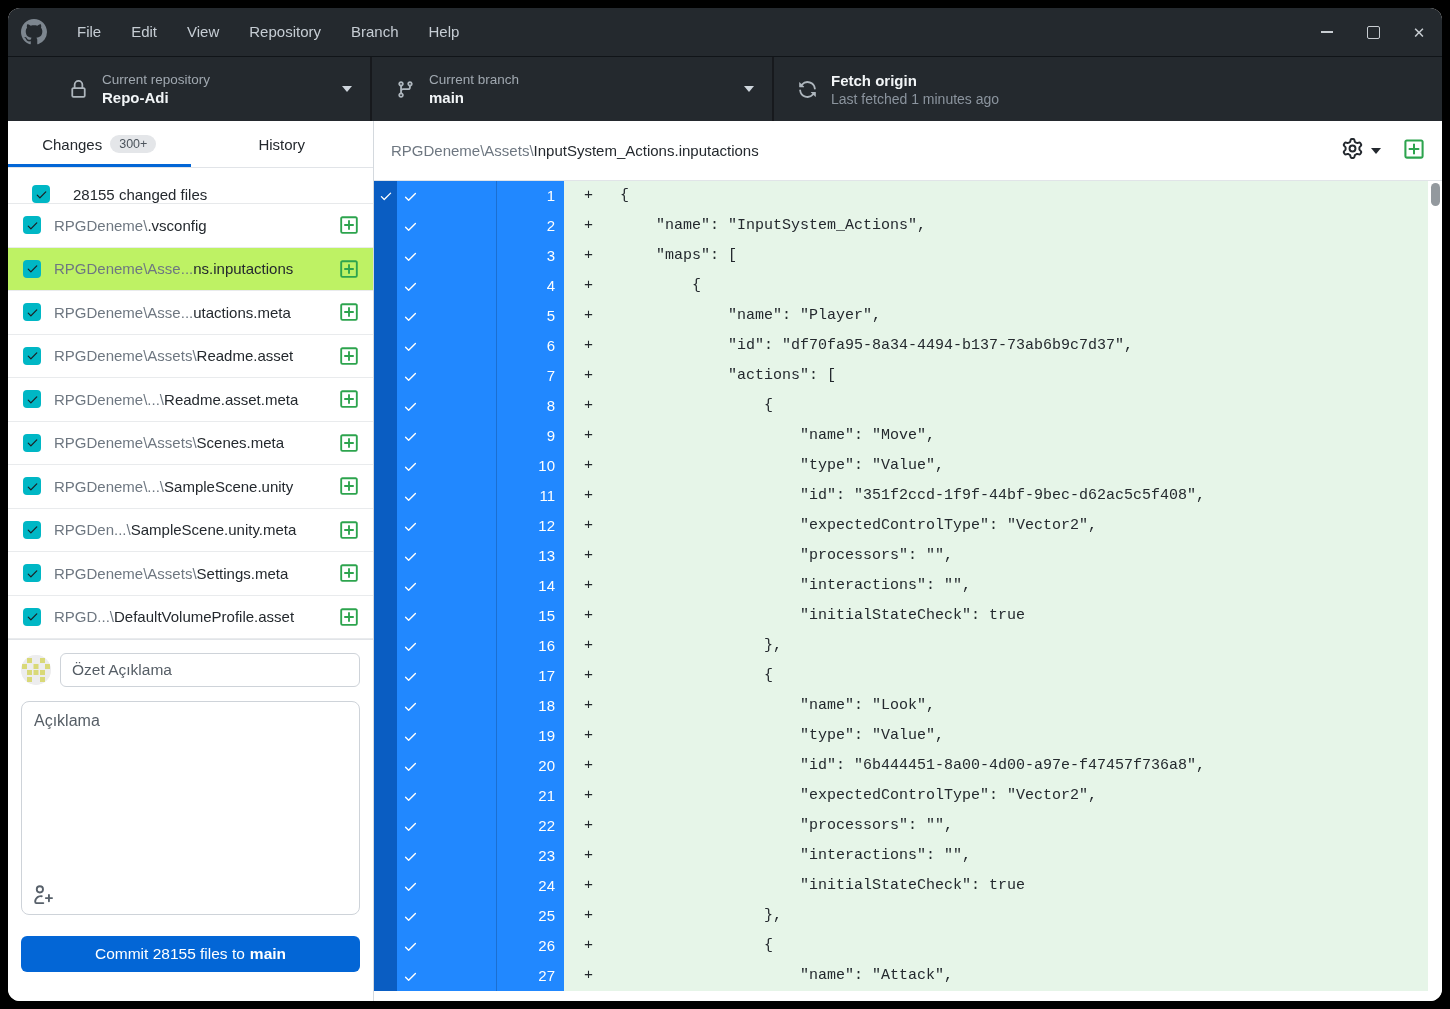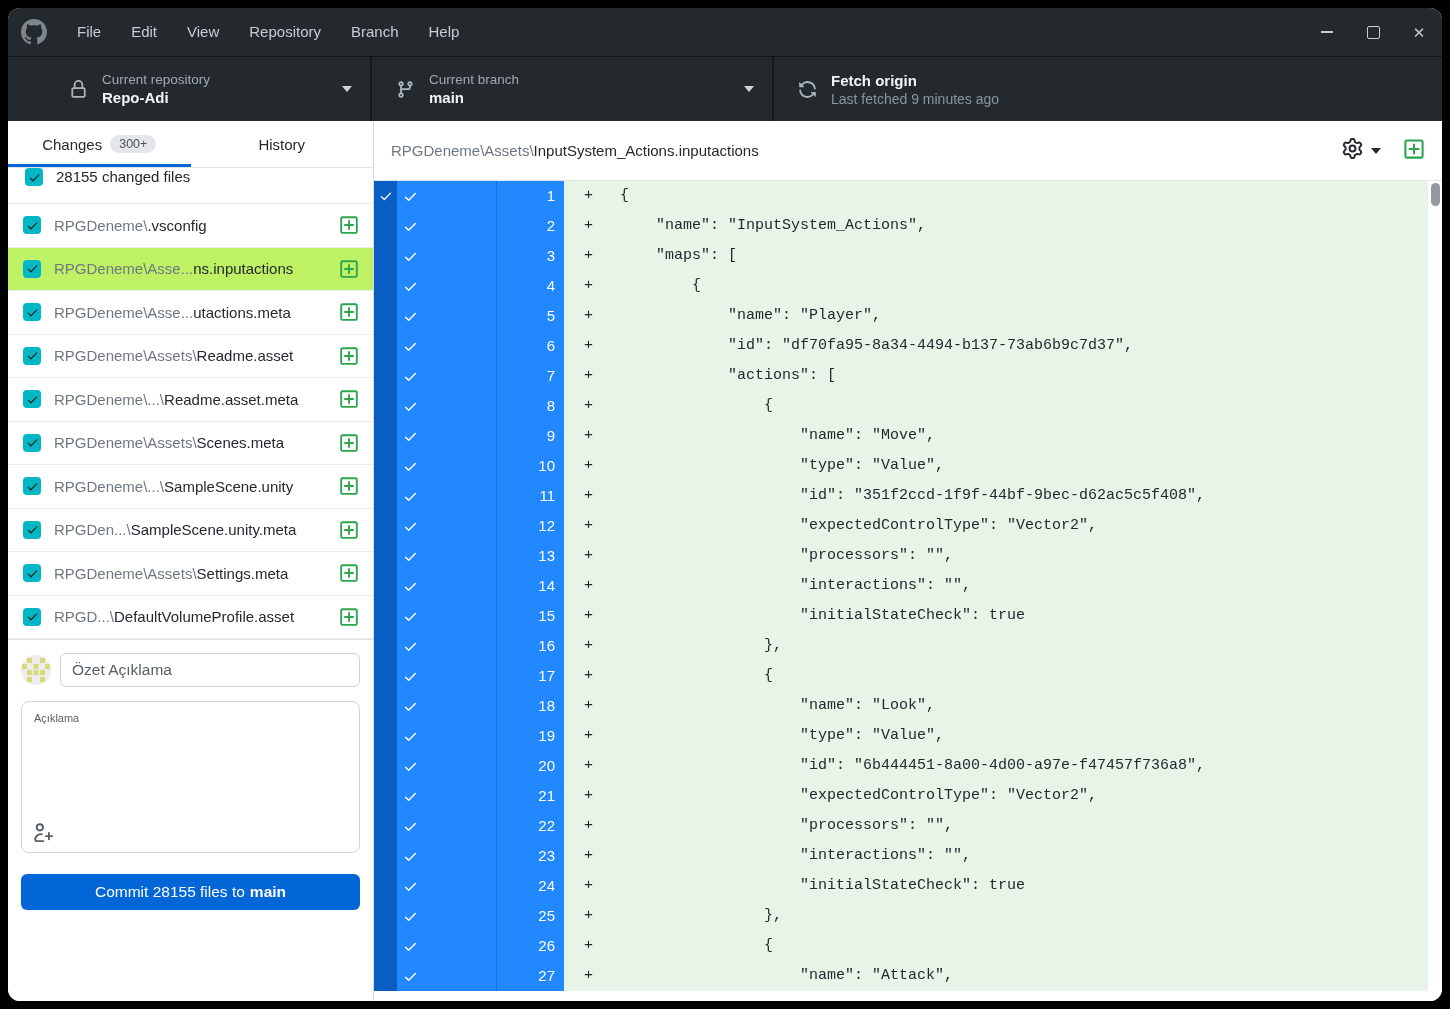--- a/index.html
+++ b/index.html
@@ -45,40 +45,40 @@
 
   
   .filter-row{padding:11px 13px 9px 13px;flex:0 0 auto;}
   .filter-box{height:36px;border:1px solid #ced3d9;border-radius:6px;display:flex;overflow:hidden;background:#fff;box-sizing:border-box;}
   .filter-btn{width:72px;display:flex;align-items:center;justify-content:center;gap:7px;border-right:1px solid #ced3d9;color:#24292f;}
   .filter-btn .caret{border-top-color:#57606a;border-left-width:4px;border-right-width:4px;border-top-width:5px;}
   .filter-input{flex:1;border:none;outline:none;font-size:15px;padding:0 12px;font-family:inherit;color:#24292e;}
   .filter-input::placeholder{color:#8c959f;}
 
   
-  .changed-row{height:35px;display:flex;align-items:flex-start;padding-left:17px;gap:13px;flex:0 0 auto;}
+  .changed-row{height:35px;display:flex;align-items:flex-end;padding-left:24px;gap:23px;flex:0 0 auto;}
   .changed-label{font-size:15px;color:#24292e;}
   .cbx{width:18px;height:18px;border-radius:4px;background:var(--checkbox-teal,#00b7c5);display:flex;align-items:center;justify-content:center;flex:0 0 auto;color:#1b1f23;}
   .file-list{border-top:1px solid #e7e9eb;flex:0 0 auto;}
   .file-row{height:43.5px;box-sizing:border-box;border-bottom:1px solid #e9ebed;display:flex;align-items:center;padding:0 14px 0 15px;gap:13px;}
   .file-row.selected{background:#bef264;}
   .fpath{font-size:15px;white-space:nowrap;overflow:hidden;flex:1;}
   .fpath .dim{color:#6e7781;}
   .fpath .fname{color:#24292e;}
   .addicon{color:var(--added-green,#2da44e);display:flex;flex:0 0 auto;}
 
   
   .commit-area{margin-top:auto;border-top:1px solid #e1e4e8;padding:13px 13px 0 13px;display:flex;flex-direction:column;flex:1 0 auto;}
   .summary-row{display:flex;align-items:center;gap:9px;}
   .avatar{width:30px;height:30px;border-radius:50%;background:#ededee;overflow:hidden;flex:0 0 auto;}
   .summary-input{flex:1;height:34px;border:1px solid #ced3d9;border-radius:6px;font-size:15.5px;padding:0 11px;outline:none;font-family:inherit;color:#24292e;box-sizing:border-box;}
   .summary-input::placeholder{color:#565e66;}
   .desc-wrap{position:relative;margin-top:14px;}
-  .desc-box{width:100%;height:152px;border:1px solid #ced3d9;border-radius:8px;resize:none;outline:none;
-            font-family:inherit;font-size:11px;color:#24292e;padding:10px 12px;box-sizing:border-box;}
+  .desc-box{width:100%;height:214px;border:1px solid #ced3d9;border-radius:8px;resize:none;outline:none;
+            font-family:inherit;font-size:16px;color:#24292e;padding:10px 12px;box-sizing:border-box;}
   .desc-box::placeholder{color:#565e66;}
   .coauthor-btn{position:absolute;left:12px;bottom:12px;color:#57606a;display:flex;background:none;border:none;padding:0;}
   .commit-btn{margin-top:17px;height:36px;border:none;border-radius:6px;background:var(--accent-blue,#0366d6);
               color:#fff;font-size:15.5px;font-family:inherit;display:flex;align-items:center;justify-content:center;gap:5px;}
   .commit-btn b{font-weight:700;}
 
   
   .diff-header{height:60px;box-sizing:border-box;border-bottom:1px solid #e1e4e8;display:flex;align-items:center;padding:0 17px;background:#fff;}
   .diff-path{font-size:15px;white-space:nowrap;overflow:hidden;flex:1;}
   .diff-path .dim{color:#6e7781;}
@@ -162,21 +162,21 @@
       <span class="caret tb-caret"></span>
     </div>
     <div class="tb-section tb-fetch">
       <span class="tb-icon">
           <svg width="19" height="19" viewBox="0 0 16 16" fill="currentColor">
             <path d="M1.705 8.005a.75.75 0 0 1 .834.656 5.5 5.5 0 0 0 9.592 2.97l-1.204-1.204a.25.25 0 0 1 .177-.427h3.646a.25.25 0 0 1 .25.25v3.646a.25.25 0 0 1-.427.177l-1.38-1.38A7.002 7.002 0 0 1 1.05 8.84a.75.75 0 0 1 .656-.834ZM8 2.5a5.487 5.487 0 0 0-4.131 1.869l1.204 1.204A.25.25 0 0 1 4.896 6H1.25A.25.25 0 0 1 1 5.75V2.104a.25.25 0 0 1 .427-.177l1.38 1.38A7.002 7.002 0 0 1 14.95 7.16a.75.75 0 0 1-1.49.178A5.5 5.5 0 0 0 8 2.5Z"></path>
           </svg>
         </span>
       <span class="tb-text">
         <span class="tb-value">Fetch origin</span>
-        <span class="tb-sub">Last fetched 9 minutes ago</span>
+        <span class="tb-sub">Last fetched 1 minutes ago</span>
       </span>
     </div>
     <div class="tb-section" style="flex:1;border-right:none;"></div>
   </div>
 
   <div class="content">
 
     <aside class="sidebar">
       <div class="tabs">
         <div class="tab active">

